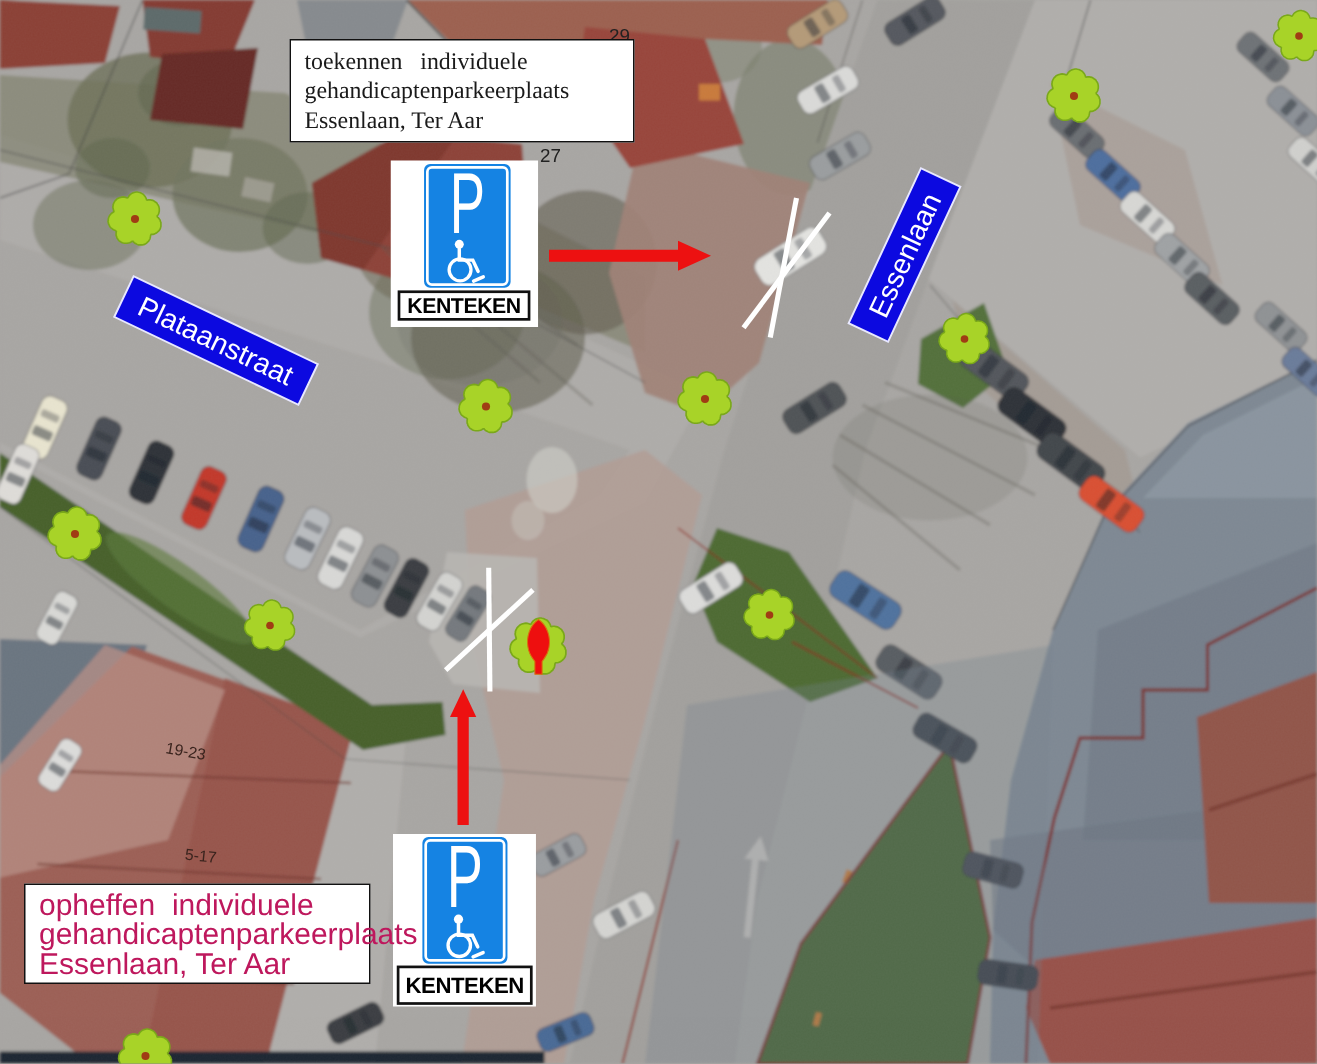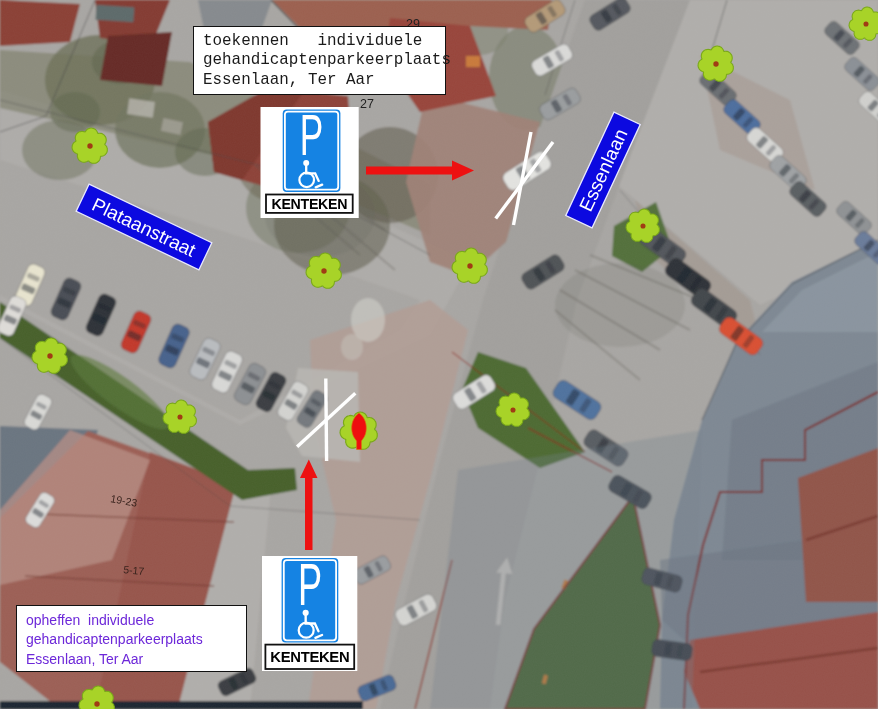--- a/index.html
+++ b/index.html
@@ -417,21 +417,21 @@
     <text x="309.95000000000005" y="604.8975" text-anchor="middle" font-size="59.15" textLength="24.0825" lengthAdjust="spacingAndGlyphs" fill="#ffffff" font-family="Liberation Sans, sans-serif">P</text>
     <g transform="translate(281.6,558) scale(1.0242424242424242)" stroke="#ffffff" fill="none" stroke-width="2.3" stroke-linecap="round">
 <circle cx="23.5" cy="53.5" r="3" fill="#ffffff" stroke="none"></circle>
 <circle cx="24" cy="70.5" r="7.3" stroke-width="2.2"></circle>
 <path d="M23.5,56.5 L23.5,64 L32.5,64 L36,71.5"></path>
 <path d="M33,78 L39.5,75.2"></path>
 </g>
     <rect x="265.4" y="644.6" width="88.8" height="24.4" fill="#ffffff" stroke="#111" stroke-width="1.8"></rect>
     <text x="309.79999999999995" y="662.128" text-anchor="middle" font-size="14.8" font-weight="bold" fill="#000" letter-spacing="-0.3" font-family="Liberation Sans, sans-serif">KENTEKEN</text>
 </svg>
-<div style="position:absolute;left:193px;top:26px;width:253px;height:68.5px;background:#ffffff;border:1.6px solid #111;box-sizing:border-box;font-family:Liberation Mono, monospace;font-size:15.9px;line-height:19.8px;color:#1a1a1a;padding:4.5px 0 0 9px;">
+<div style="position:absolute;left:193px;top:26px;width:230px;height:68.5px;background:#ffffff;border:1.6px solid #111;box-sizing:border-box;font-family:Liberation Serif, serif;font-size:15.9px;line-height:19.8px;color:#1a1a1a;padding:4.5px 0 0 9px;">
     <div>toekennen&nbsp;&nbsp; individuele</div>
     <div>gehandicaptenparkeerplaats</div>
     <div>Essenlaan, Ter Aar</div>
   </div>
-<div style="position:absolute;left:16px;top:605px;width:231px;height:67px;background:#ffffff;border:1.6px solid #111;box-sizing:border-box;font-family:'Liberation Sans',sans-serif;font-size:14px;line-height:19.8px;color:#6d28d9;padding:4.5px 0 0 9px;">
+<div style="position:absolute;left:16px;top:589px;width:231px;height:67px;background:#ffffff;border:1.6px solid #111;box-sizing:border-box;font-family:'Liberation Sans',sans-serif;font-size:20px;line-height:19.8px;color:#be185d;padding:4.5px 0 0 9px;">
     <div>opheffen&nbsp; individuele</div>
     <div>gehandicaptenparkeerplaats</div>
     <div>Essenlaan, Ter Aar</div>
   </div>
 </body></html>

